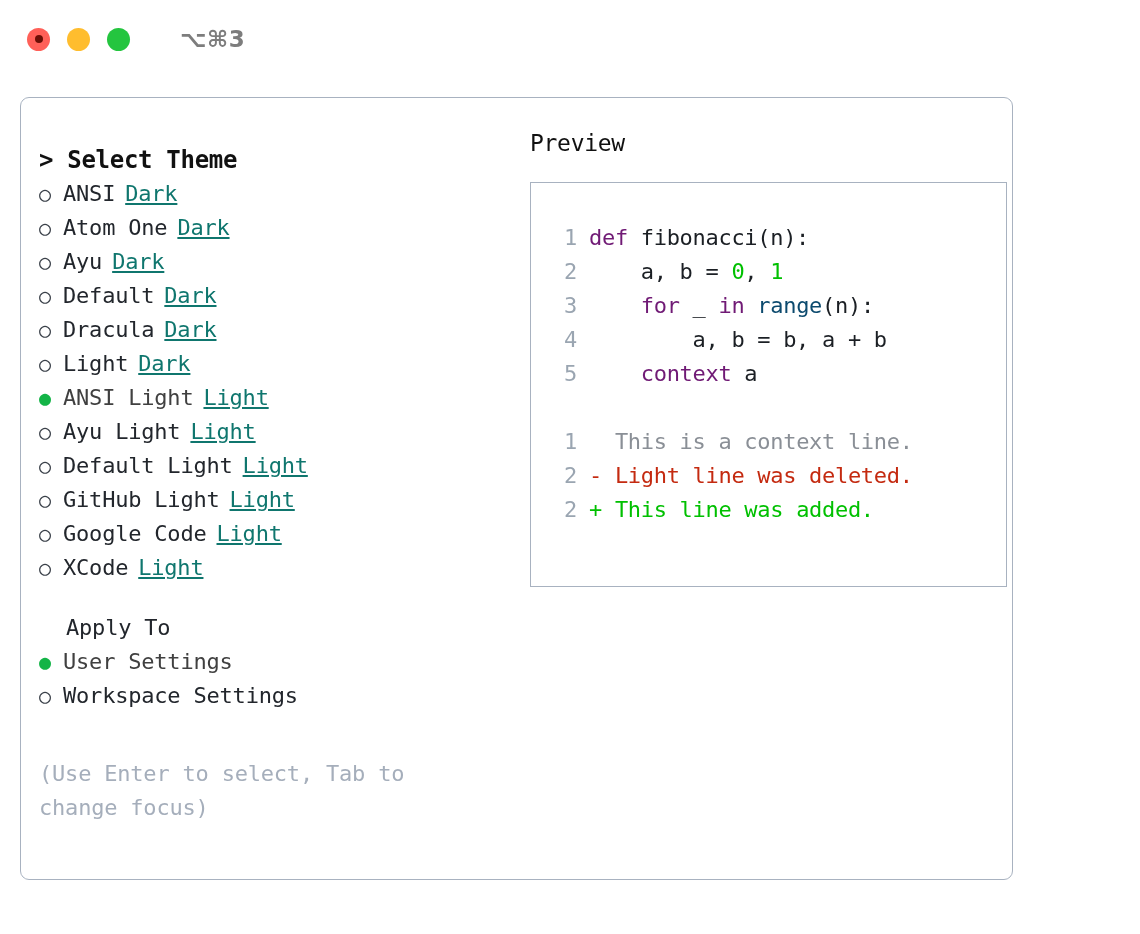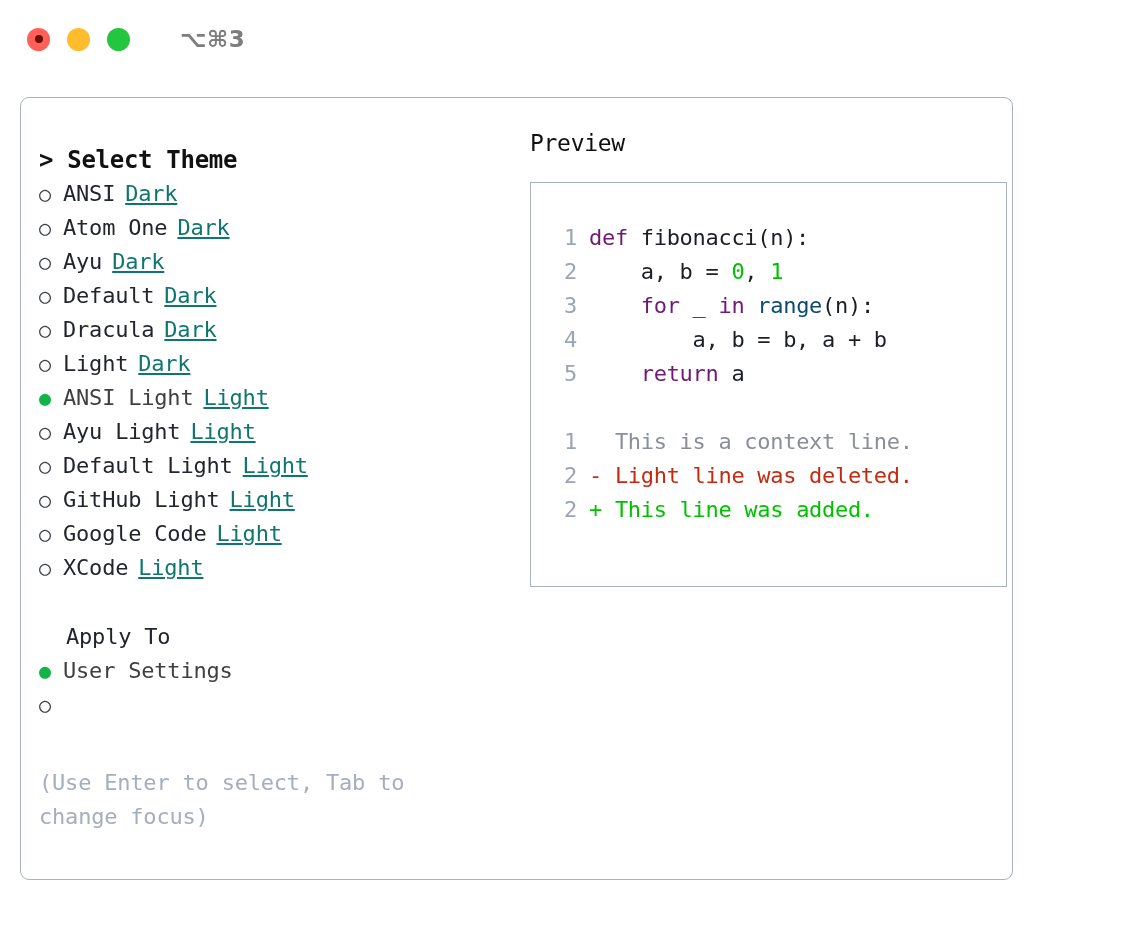--- a/index.html
+++ b/index.html
@@ -115,21 +115,21 @@
     display: inline-block;
     flex: none;
     color: #3a4049;
     font-size: 20px;
   }
   .opt-row.selected .bullet { color: #13b447; }
   .opt-name { color: #22262c; text-align: right; }
   .opt-row.selected .opt-name { color: #404040; }
   .opt-cat  { color: #0f766e; padding-left: 10px; text-decoration: underline; }
 
-  #apply-block { margin-top: 35px; }
+  #apply-block { margin-top: 26px; }
   #apply-header {
     font-size: 22px;
     color: #22262c;
     line-height: 34px;
     padding-left: 27px;
     white-space: pre;
     letter-spacing: -0.2px;
   }
 
   #hint {
@@ -223,37 +223,37 @@
           <div class="opt-row mono"><span class="bullet">○</span><span class="opt-name">Default Light</span><span class="opt-cat">Light</span></div>
           <div class="opt-row mono"><span class="bullet">○</span><span class="opt-name">GitHub Light</span><span class="opt-cat">Light</span></div>
           <div class="opt-row mono"><span class="bullet">○</span><span class="opt-name">Google Code</span><span class="opt-cat">Light</span></div>
           <div class="opt-row mono"><span class="bullet">○</span><span class="opt-name">XCode</span><span class="opt-cat">Light</span></div>
         </div>
 
       <div id="apply-block">
         <div id="apply-header" class="mono">Apply To</div>
         <div id="apply-options">
             <div class="opt-row mono selected"><span class="bullet">●</span><span class="opt-name">User Settings</span></div>
-            <div class="opt-row mono"><span class="bullet">○</span></div>
+            <div class="opt-row mono"><span class="bullet">○</span><span class="opt-name">Workspace Settings</span></div>
           </div>
       </div>
 
       <div id="hint" class="mono">(Use Enter to select, Tab to change focus)</div>
     </div>
 
     <div id="right-col">
       <div id="preview-header" class="mono">Preview</div>
 
       <div id="preview-box">
         <div id="code-block">
             <div class="code-line mono"><span class="ln">1</span><span><span class="tok-kw">def </span><span class="tok-plain">fibonacci(n):</span></span></div>
             <div class="code-line mono"><span class="ln">2</span><span><span class="tok-plain">    a, b = </span><span class="tok-num">0</span><span class="tok-plain">, </span><span class="tok-num">1</span></span></div>
             <div class="code-line mono"><span class="ln">3</span><span><span class="tok-plain">    </span><span class="tok-kw">for</span><span class="tok-plain"> _ </span><span class="tok-kw">in</span><span class="tok-plain"> </span><span class="tok-fn">range</span><span class="tok-plain">(n):</span></span></div>
             <div class="code-line mono"><span class="ln">4</span><span><span class="tok-plain">        a, b = b, a + b</span></span></div>
-            <div class="code-line mono"><span class="ln">5</span><span><span class="tok-plain">    </span><span class="tok-kw">return</span><span class="tok-plain"> a</span></span></div>
+            <div class="code-line mono"><span class="ln">5</span><span><span class="tok-plain">    </span><span class="tok-kw">context</span><span class="tok-plain"> a</span></span></div>
           </div>
         <div class="code-gap"></div>
         <div id="diff-block">
             <div class="code-line mono"><span class="ln">1</span><span class="tok-ctx"> </span><span class="tok-ctx"> This is a context line.</span></div>
             <div class="code-line mono"><span class="ln">2</span><span class="tok-del">-</span><span class="tok-del"> Light line was deleted.</span></div>
             <div class="code-line mono"><span class="ln">2</span><span class="tok-add">+</span><span class="tok-add"> This line was added.</span></div>
           </div>
       </div>
     </div>
 

